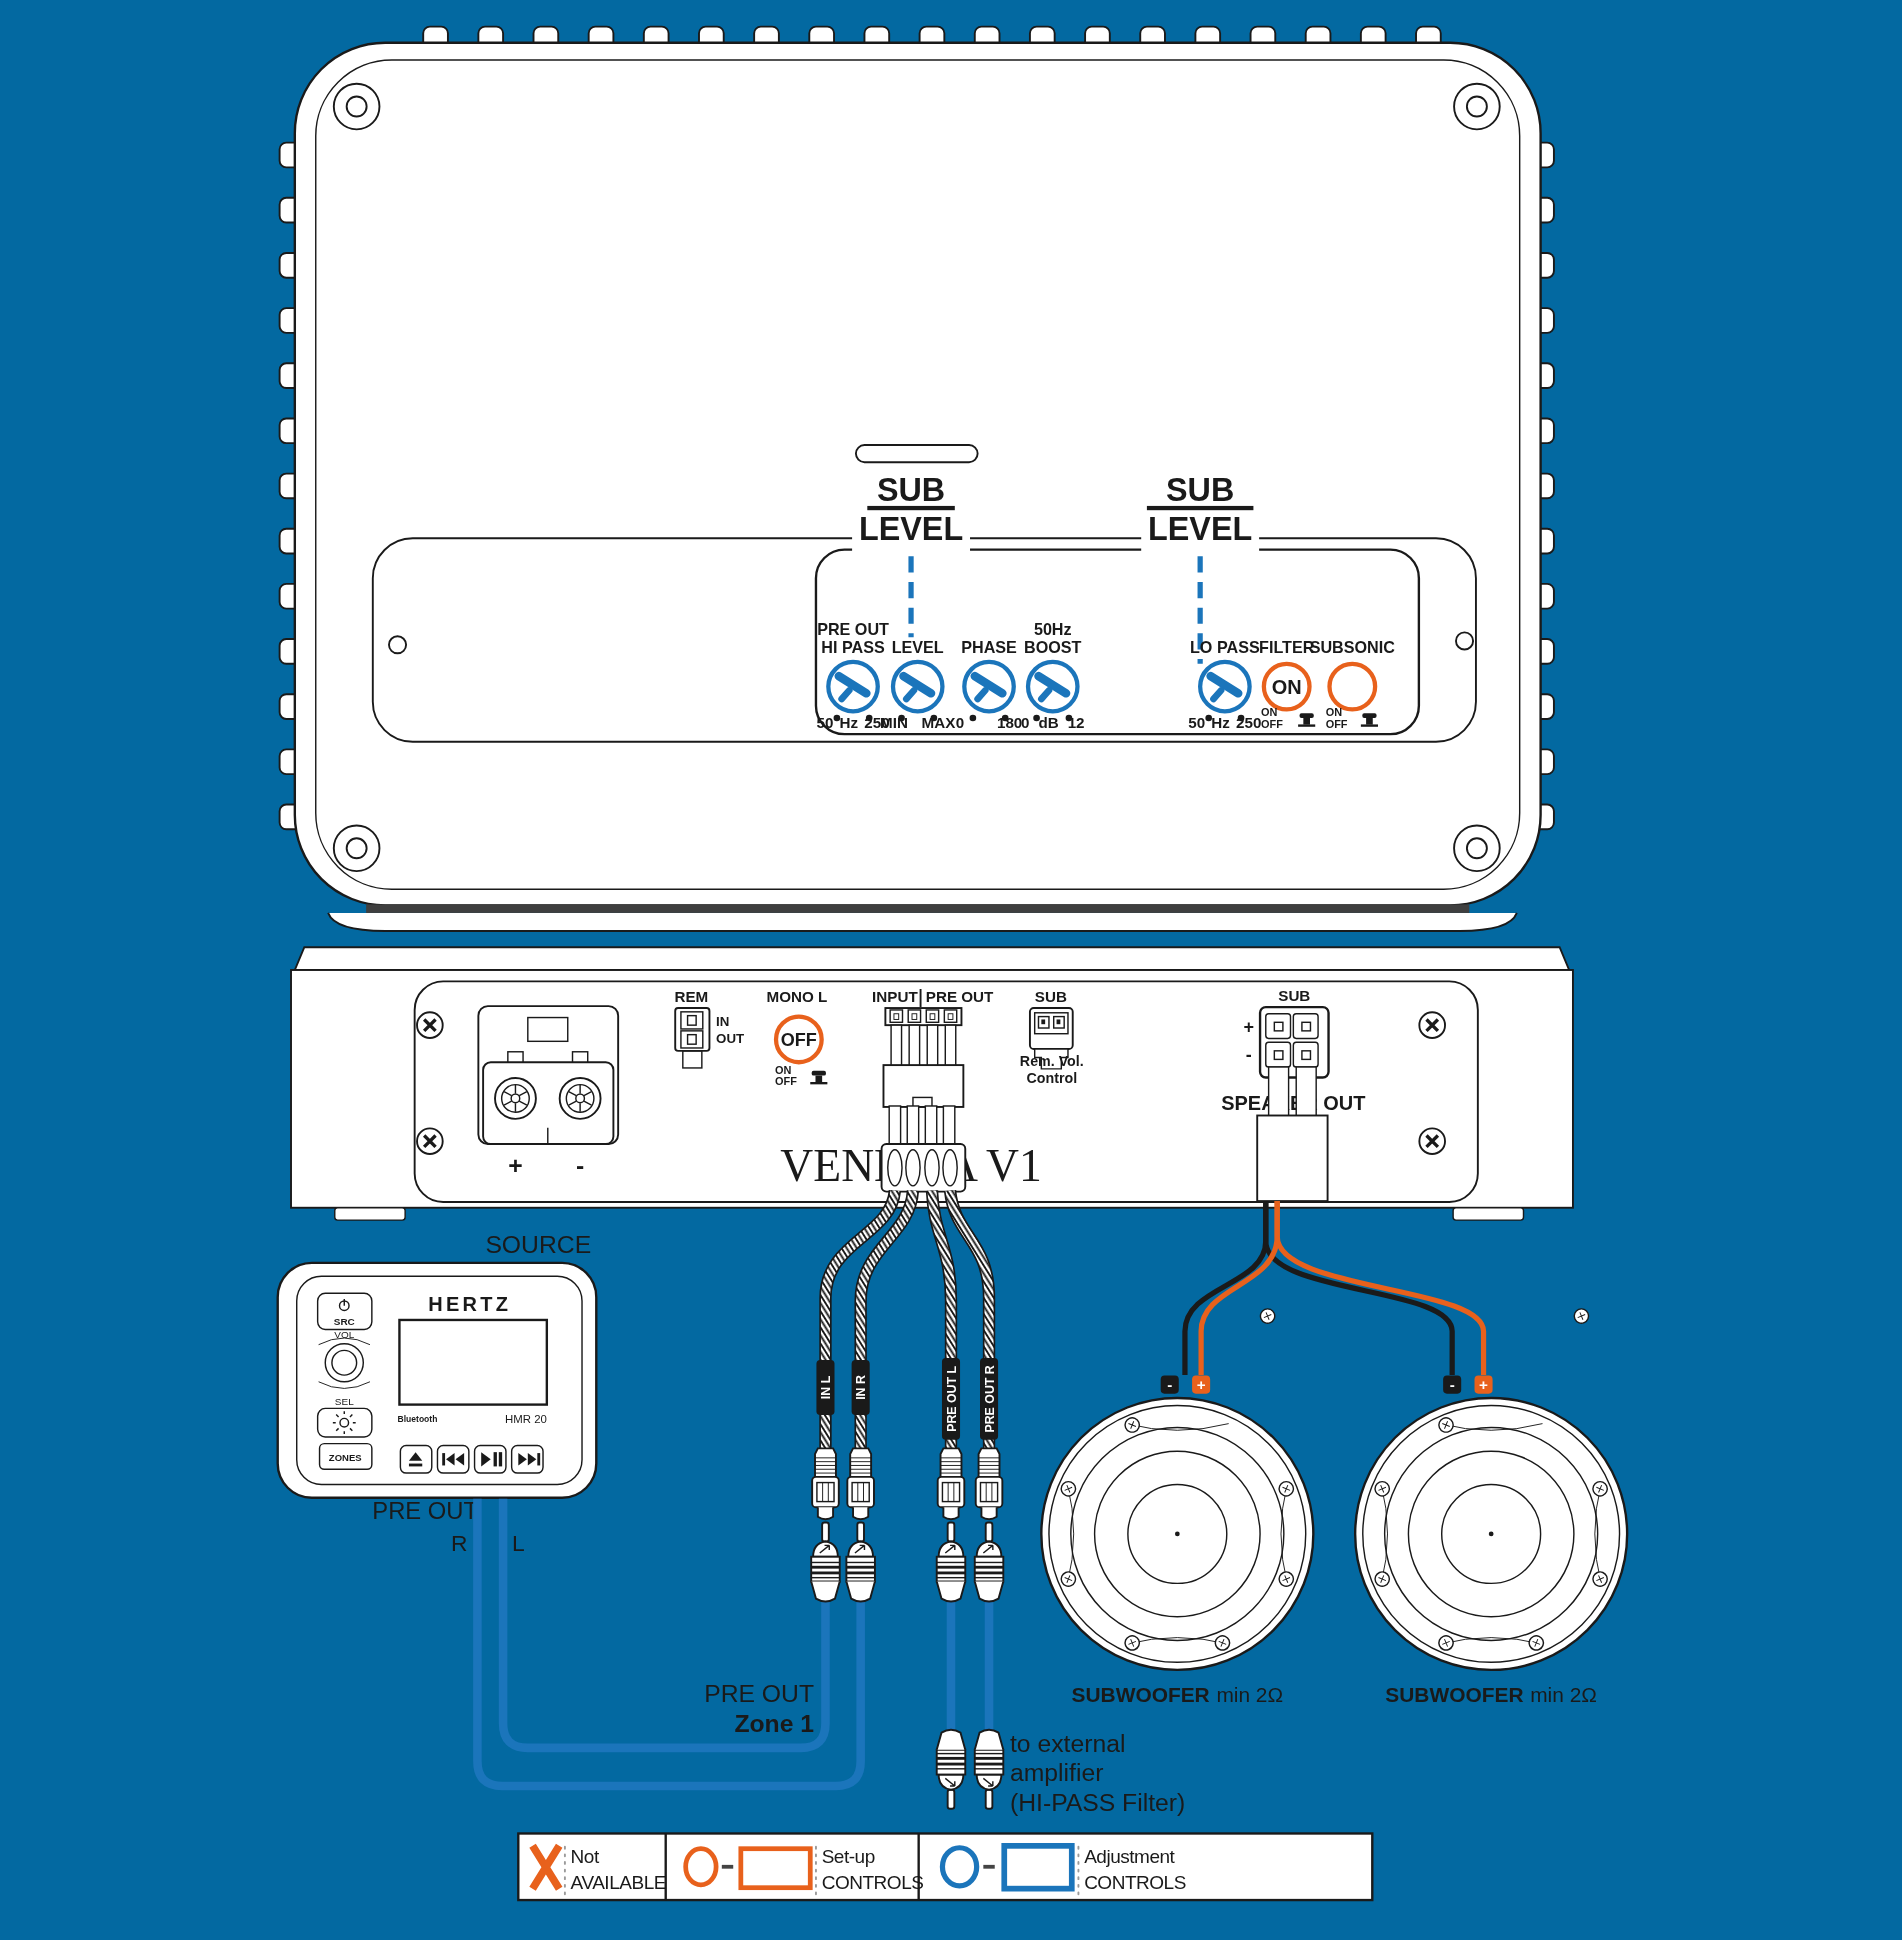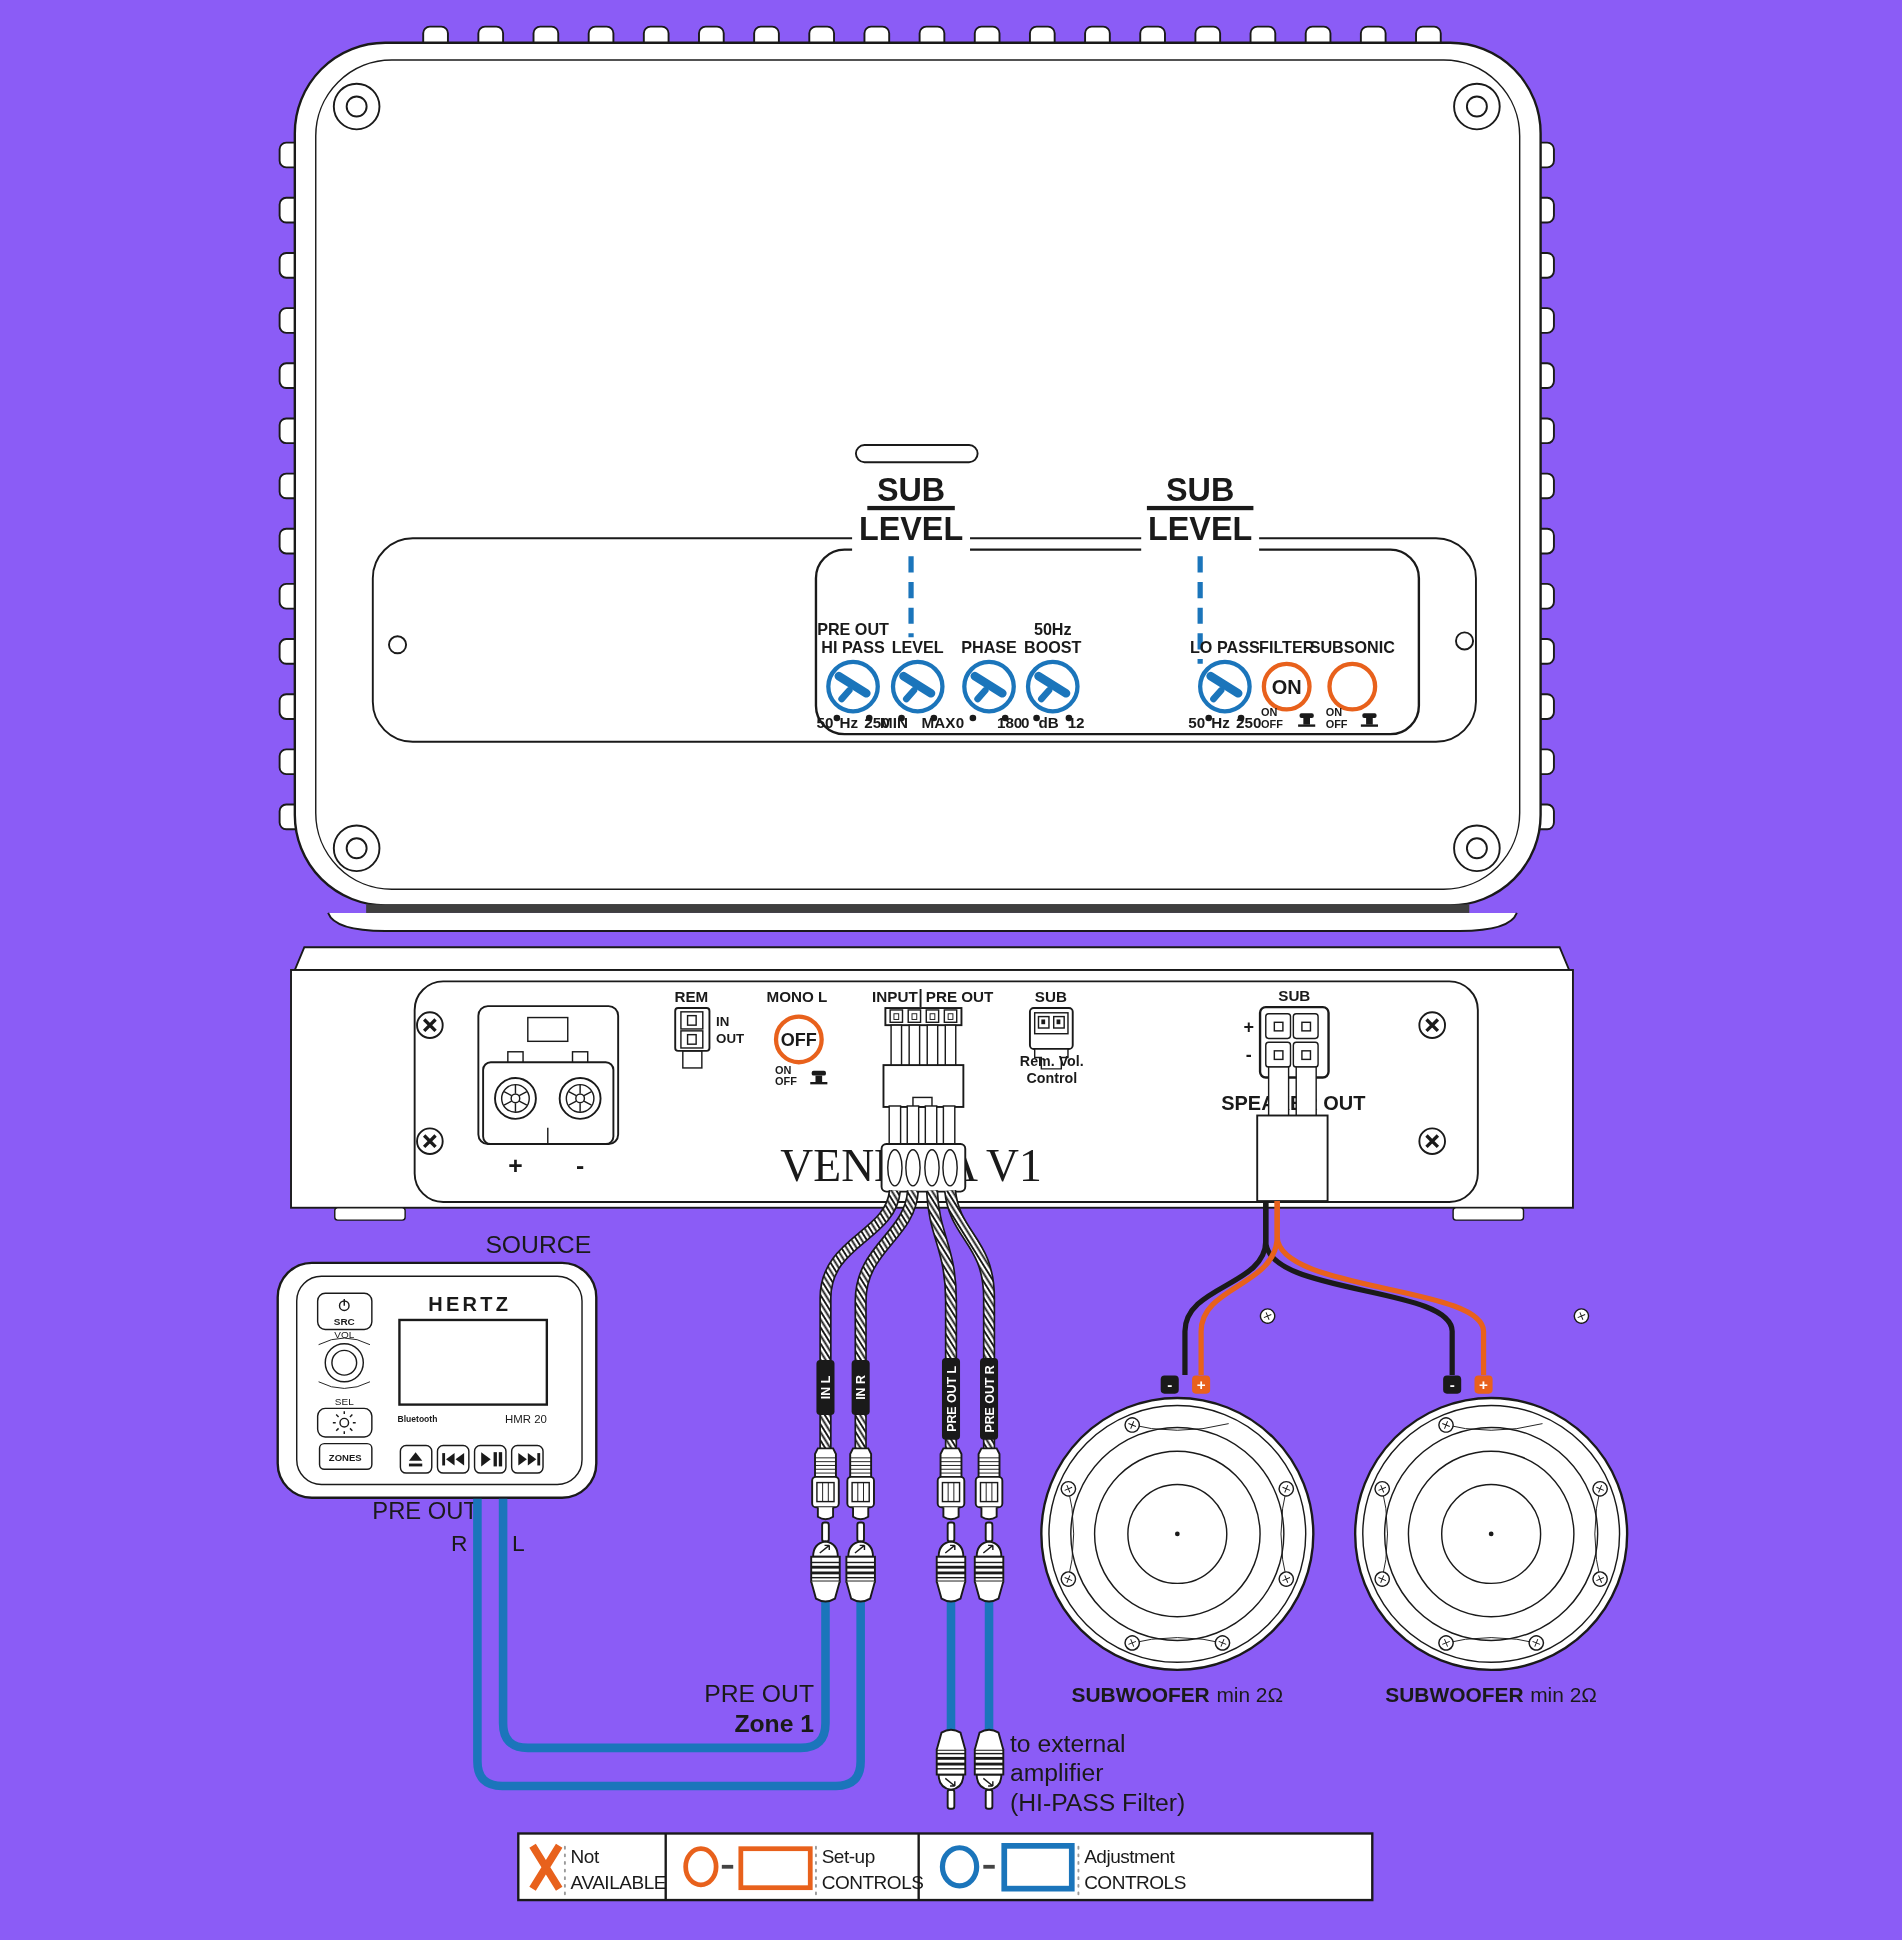--- a/index.html
+++ b/index.html
@@ -1,16 +1,16 @@
 <!DOCTYPE html>
 <html style="font-size:15px"><head>
 <meta charset="utf-8">
 <style>
   html,body{margin:0;padding:0;background:#fff;}
-  .stage{width:1902px;height:1940px;position:relative;background:#8b5cf6;}
+  .stage{width:1902px;height:1940px;position:relative;background:#0369a1;}
   svg text{font-family:"Liberation Sans",sans-serif;fill:#1a1a1a;}
   .s1{stroke:#1a1a1a;stroke-width:1;fill:none}
   .s15{stroke:#1a1a1a;stroke-width:1.5;fill:none}
   .s2{stroke:#1a1a1a;stroke-width:2;fill:none}
   .s25{stroke:#1a1a1a;stroke-width:2.5;fill:none}
   .wf{fill:#fff}
   .blk{fill:#1a1a1a;stroke:none}
   .b{font-weight:bold}
   .mid{text-anchor:middle}
   .end{text-anchor:end}

